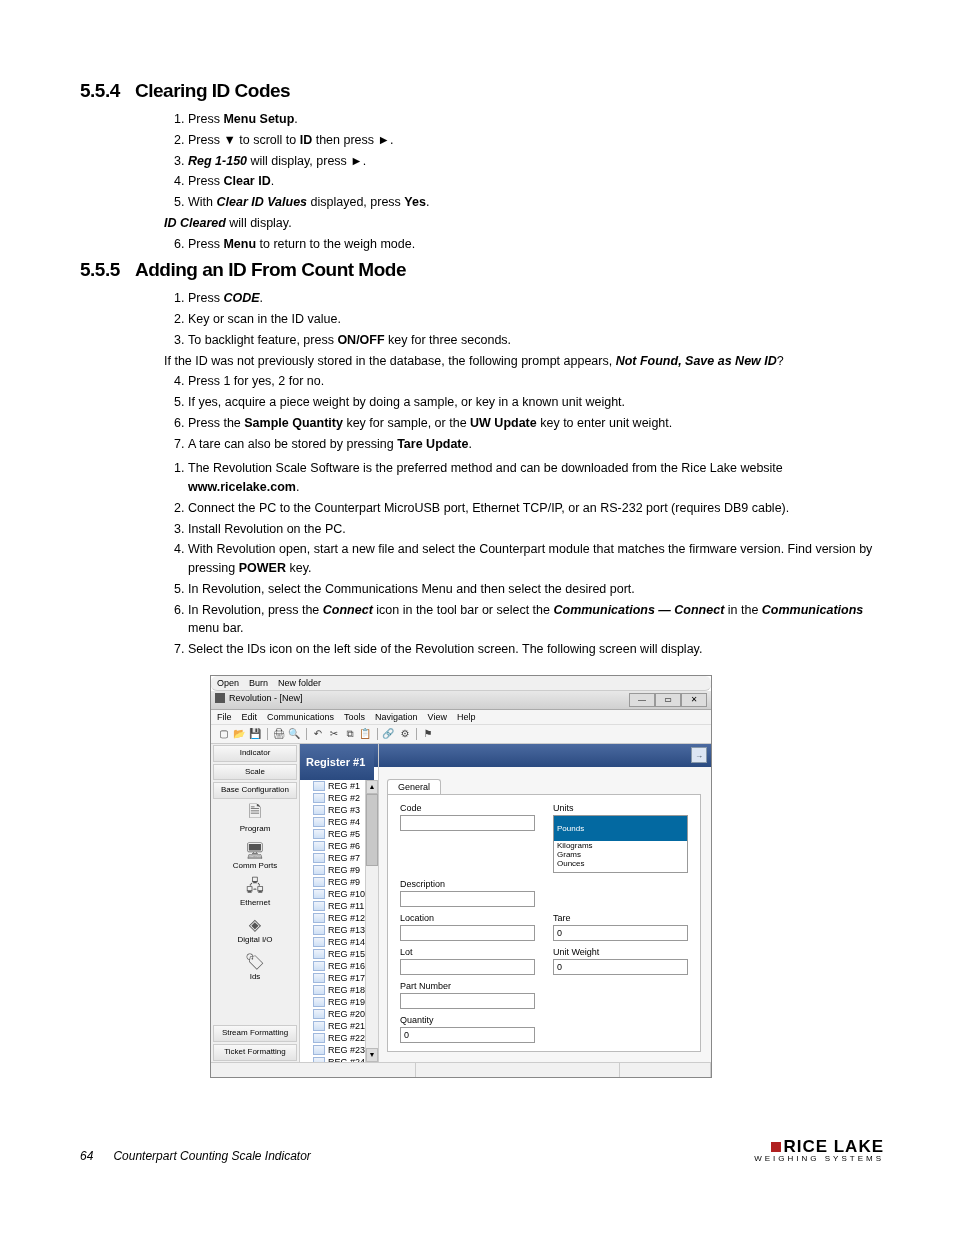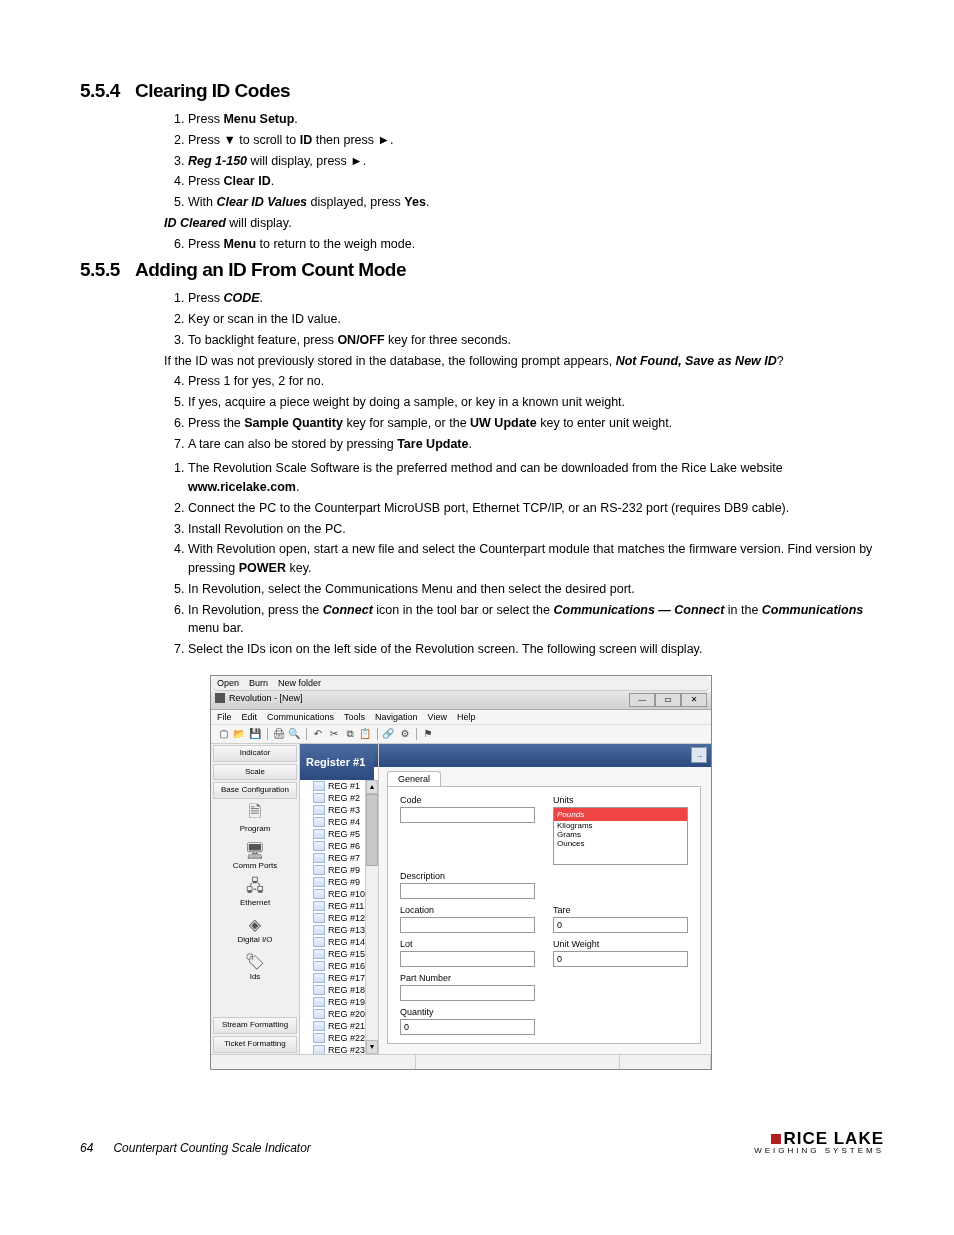--- a/index.html
+++ b/index.html
@@ -204,21 +204,21 @@
     padding-right:4px;
   }
   .nav-toggle-ico {
     width:14px;height:14px;
     background:#dde6f3;
     border:1px solid #89a;
     display:inline-flex;align-items:center;justify-content:center;
     font-size:8px;color:#345;
   }
   .tabrow {
-    padding:4px 0 0 8px;
+    padding:12px 0 0 8px;
     display:flex;
   }
   .tab {
     background:#fff;
     border:1px solid #bbb;
     border-bottom:none;
     padding:2px 10px;
     font-size:9px;
     border-radius:3px 3px 0 0;
   }
@@ -239,21 +239,21 @@
     border:1px solid #999;
     font-size:9px;
     padding:0 3px;
   }
   .unit-box {
     border:1px solid #999;
     height:56px;
     font-size:8px;
   }
   .unit-box .sel {
-    background:#ef4444; color:#fff; padding:2px 3px;font-style:italic;
+    background:#0369a1; color:#fff; padding:8px 3px;
   }
   .unit-box div { padding:0 3px; }
   .statusbar {
     border-top:1px solid #ccc;
     height:14px;
     background:#f1f1f1;
     display:flex;
   }
   .statusbar .seg {
     border-right:1px solid #ccc;

